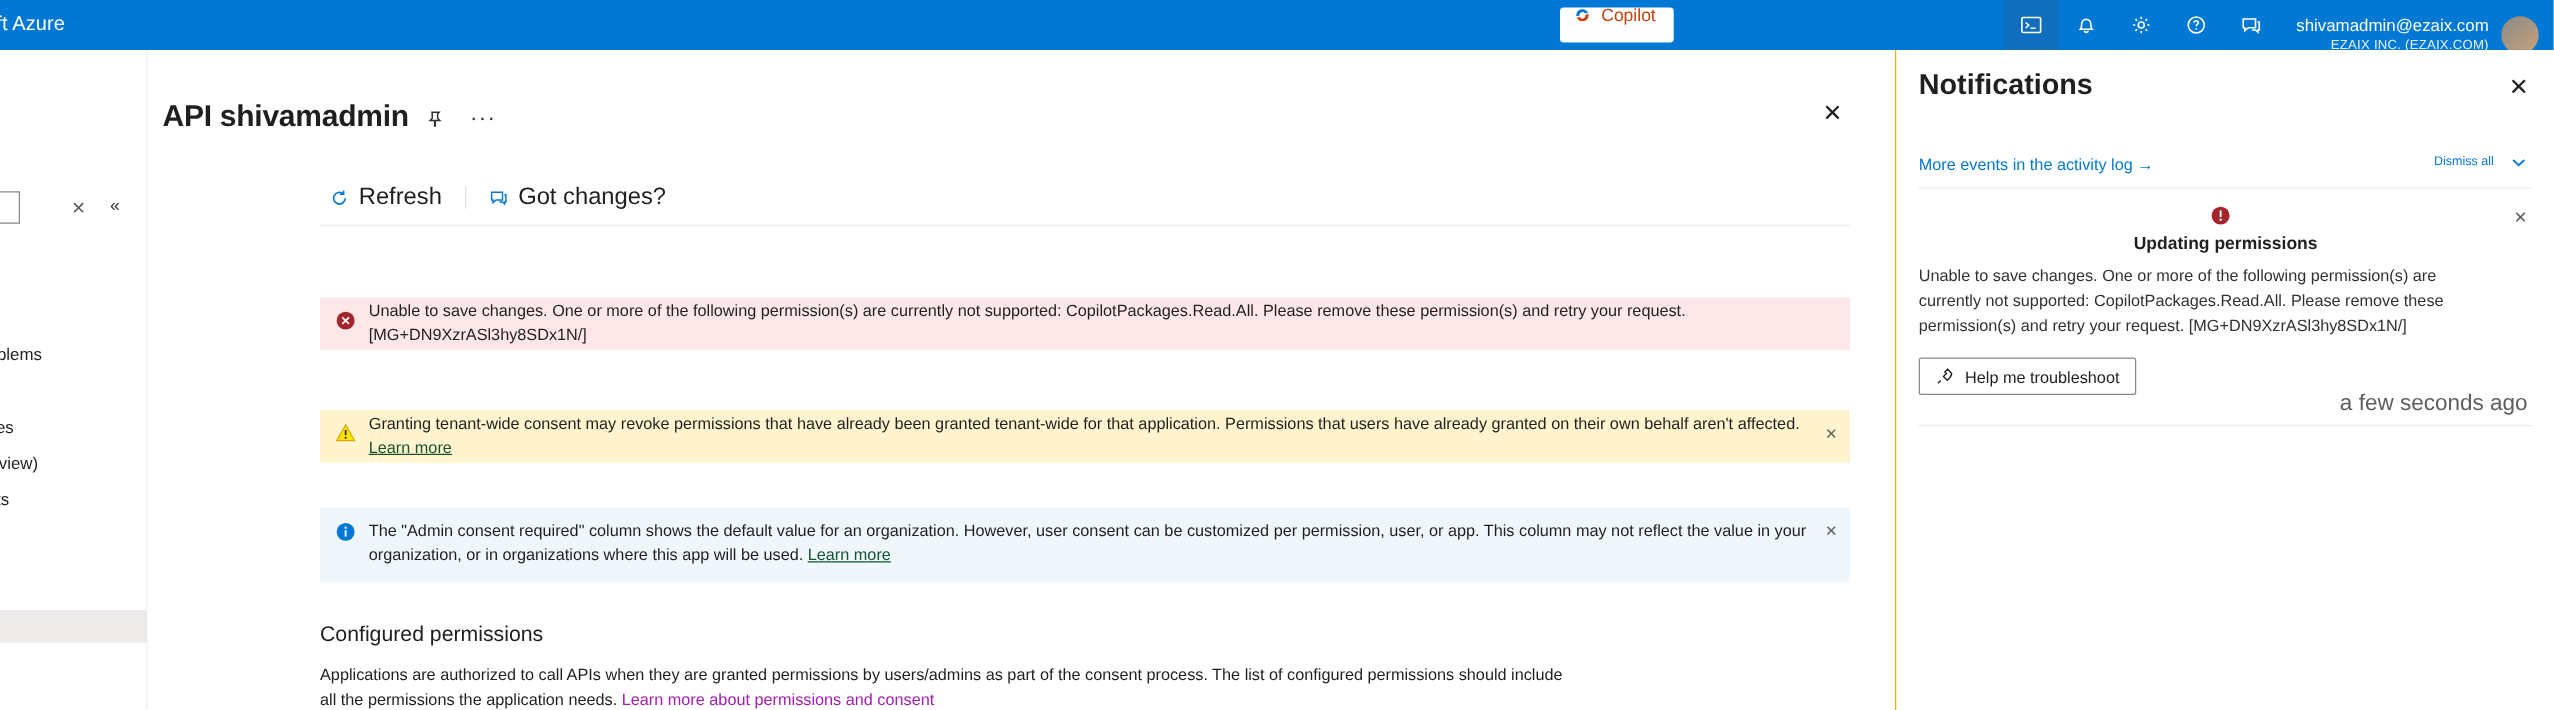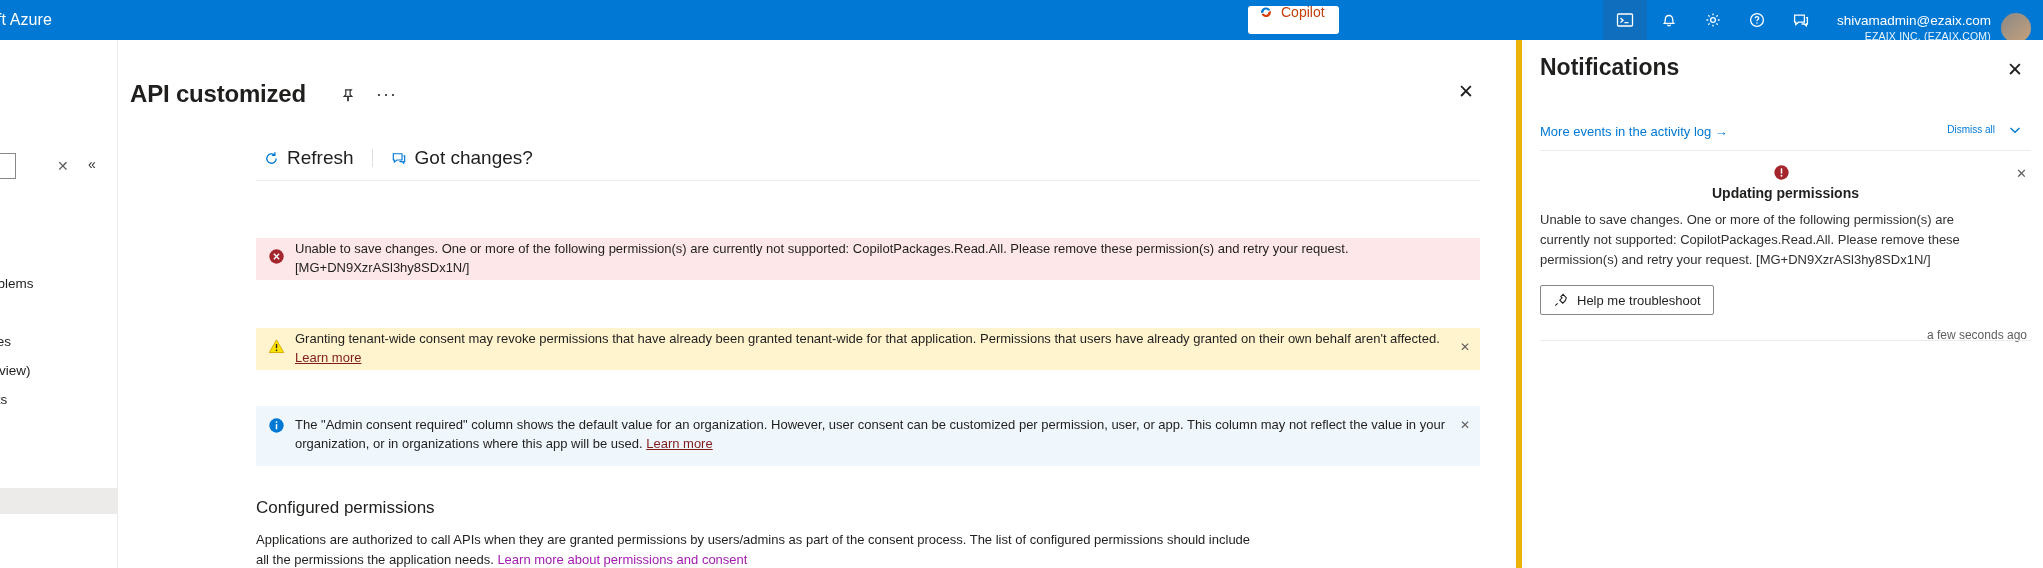--- a/index.html
+++ b/index.html
@@ -112,34 +112,34 @@
   .msgbar {
     position: absolute; left: 138px; width: 1224px;
     display: flex; align-items: flex-start; padding: 10px 12px;
     font-size: 13px; line-height: 1.45; color: #201f1e;
   }
   .msgbar .ic { flex: 0 0 auto; margin-right: 10px; margin-top: 1px; }
   .msg-err { top: 198px; height: 42px; background: #fde7e9; align-items: center; }
   .msg-warn { top: 288px; height: 42px; background: #fff4ce; align-items: center; }
   .msg-info { top: 366px; height: 60px; background: #eff6fc; }
   .msg-x { position: absolute; right: 10px; top: 11px; font-size: 12px; color: #605e5c; cursor: pointer; }
-  a.lnk { color: #7f1d1d; text-decoration: underline; cursor: pointer; }
+  a.lnk { color: #14532d; text-decoration: underline; cursor: pointer; }
   a.lnk2 { color: #a21caf; text-decoration: none; cursor: pointer; }
 
   .sec-title {
     position: absolute; left: 138px; top: 458px; font-size: 17px; font-weight: 400; color: #201f1e;
   }
   .sec-body {
     position: absolute; left: 138px; top: 490px; width: 1130px; font-size: 13px; line-height: 1.55; color: #201f1e;
   }
 
   
   .notif {
     position: absolute; right: 0; top: 40px; width: 527px; height: 528px;
-    background: #ffffff; border-left: 6px solid #eab308;
+    background: #ffffff; border-left: 1px solid #eab308;
   }
   .notif-title {
     position: absolute; left: 18px; top: 14px; font-size: 23px; font-weight: 600; color: #201f1e;
   }
   .notif-close {
     position: absolute; right: 20px; top: 18px; font-size: 19px; color: #201f1e; cursor: pointer;
   }
   .notif-more {
     position: absolute; left: 18px; top: 84px; font-size: 13px; color: #0078d4; cursor: pointer;
   }
@@ -153,21 +153,21 @@
   .card-head { display: flex; align-items: center; flex-direction: column; }
   .card-head .ic { margin-right: 9px; }
   .card-title { font-size: 14px; font-weight: 600; color: #201f1e; }
   .card-x { position: absolute; right: 4px; top: 2px; font-size: 13px; color: #605e5c; cursor: pointer; }
   .card-body { margin-top: 9px; font-size: 13px; line-height: 1.52; color: #323130; width: 455px; }
   .troubleshoot {
     margin-top: 16px; display: inline-flex; align-items: center; gap: 8px;
     border: 1px solid #8a8886; background: #fff; padding: 6px 12px; font-size: 13px;
     color: #201f1e; cursor: pointer; border-radius: 2px;
   }
-  .card-time { position: absolute; right: 4px; top: 164px; font-size: 12px; color: #605e5c; }
+  .card-time { position: absolute; right: 4px; top: 148px; font-size: 18px; color: #605e5c; }
   .notif-divider2 { position: absolute; left: 18px; top: 300px; width: 491px; height: 1px; background: #edebe9; }
 </style>
 </head>
 <body>
 
 <div class="screen">
 
   <div class="topbar">
     <div class="brand">oft Azure</div>
 
@@ -231,21 +231,21 @@
 
     <div class="rail-item" style="top:236px">problems</div>
     <div class="rail-item" style="top:294px">erties</div>
     <div class="rail-item" style="top:323px">Preview)</div>
     <div class="rail-item" style="top:352px">crets</div>
 
   </div>
 
   <div class="blade">
 
-    <div class="blade-title">API customized</div>
+    <div class="blade-title">API shivamadmin</div>
 
     <span class="pin-ic">
       <svg width="15" height="15" viewBox="0 0 16 16" fill="none" stroke="#323130" stroke-width="1.3">
         <path d="M6 2 L12 2 L10.8 3.2 L10.8 7 L12.6 9 L8.8 9 L8.8 13.6 L8.2 13.6 L8.2 9 L4.4 9 L6.2 7 L6.2 3.2 Z"></path>
       </svg>
     </span>
     <span class="dots">···</span>
     <span class="blade-close">✕</span>
 
     <div class="cmdbar">

